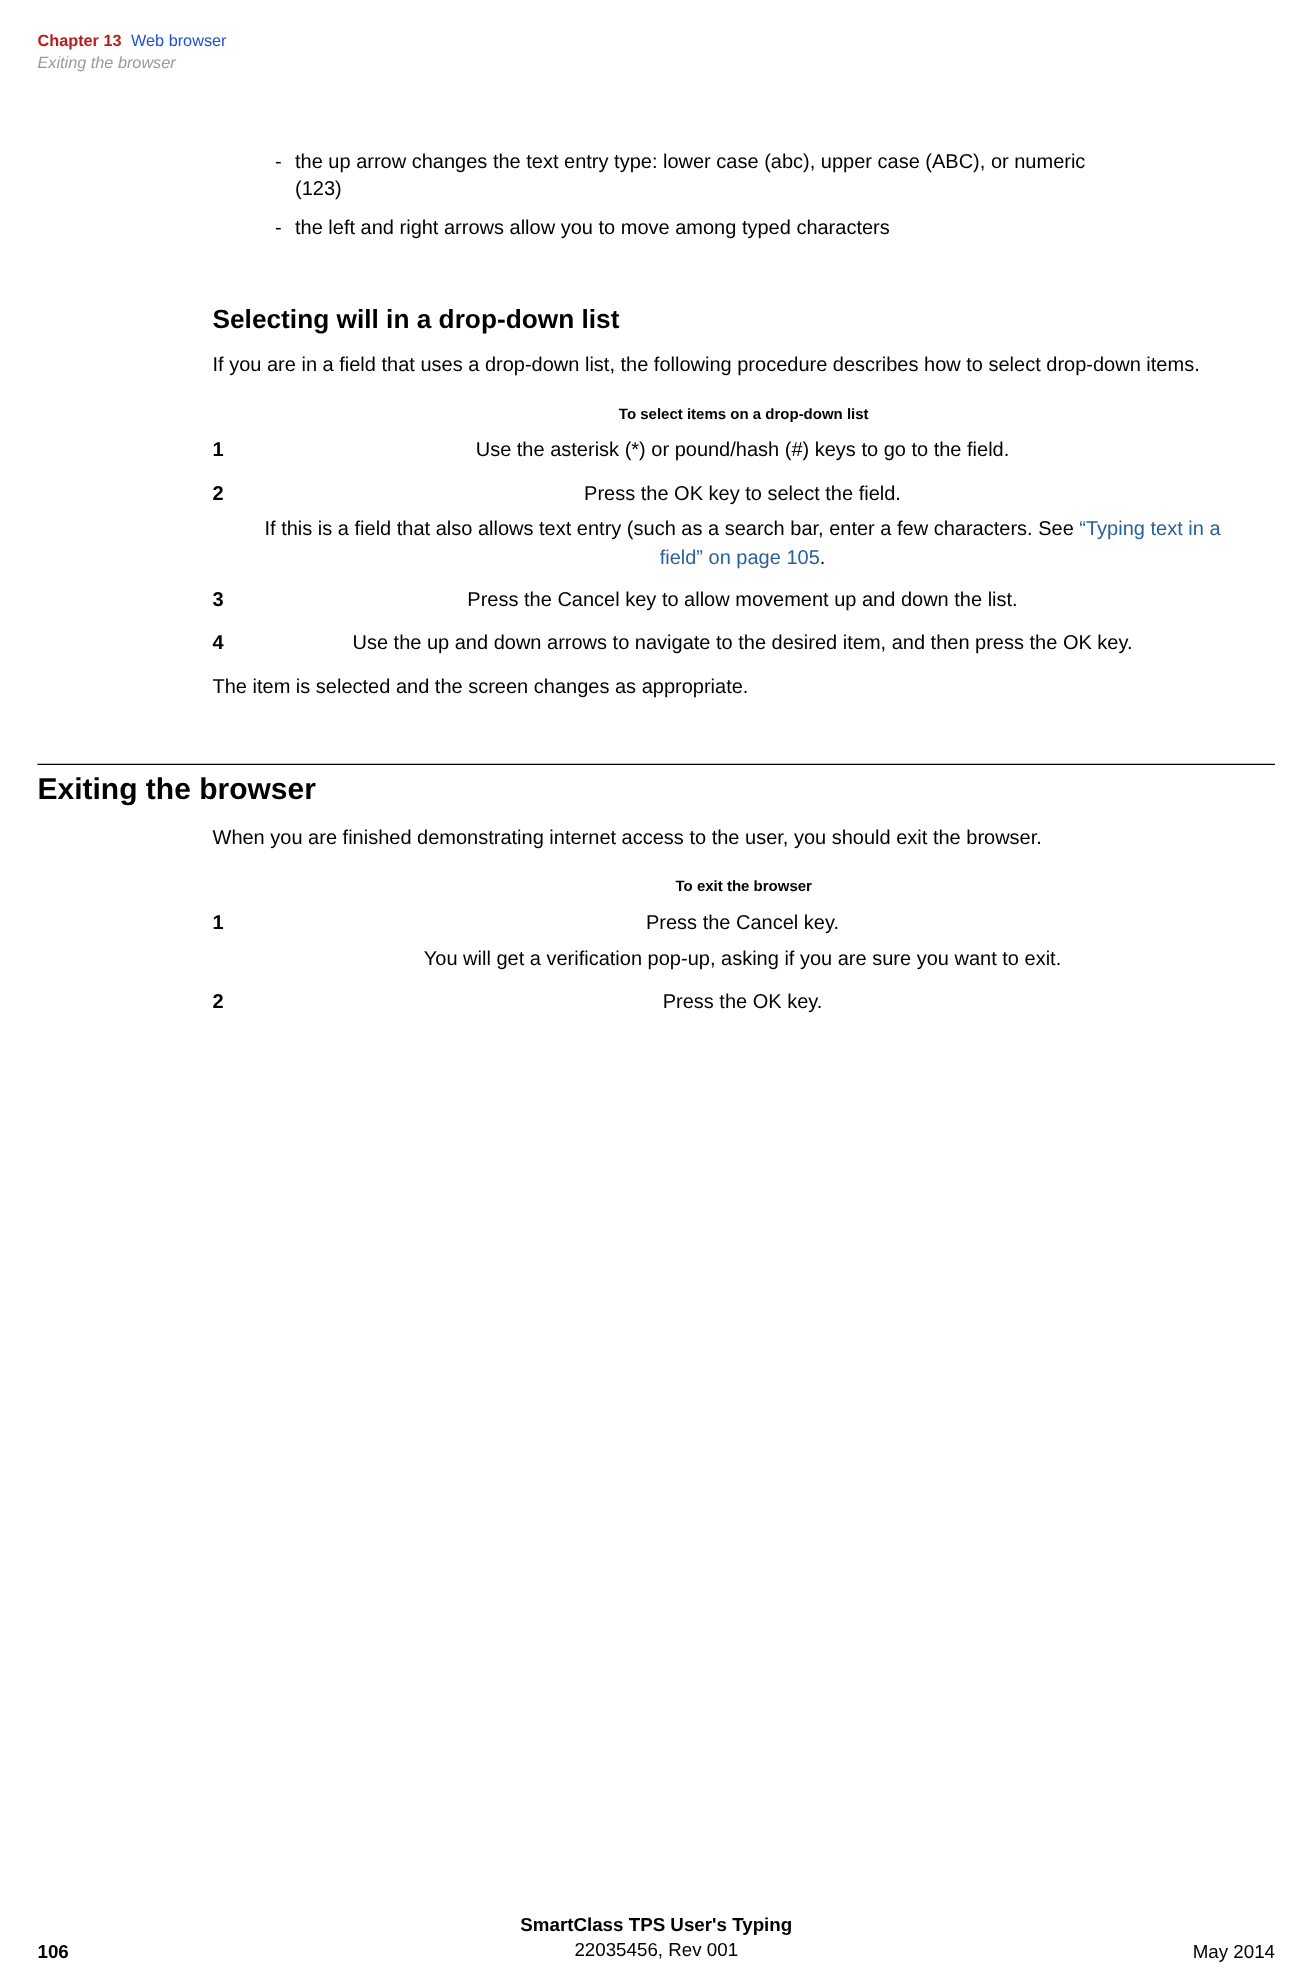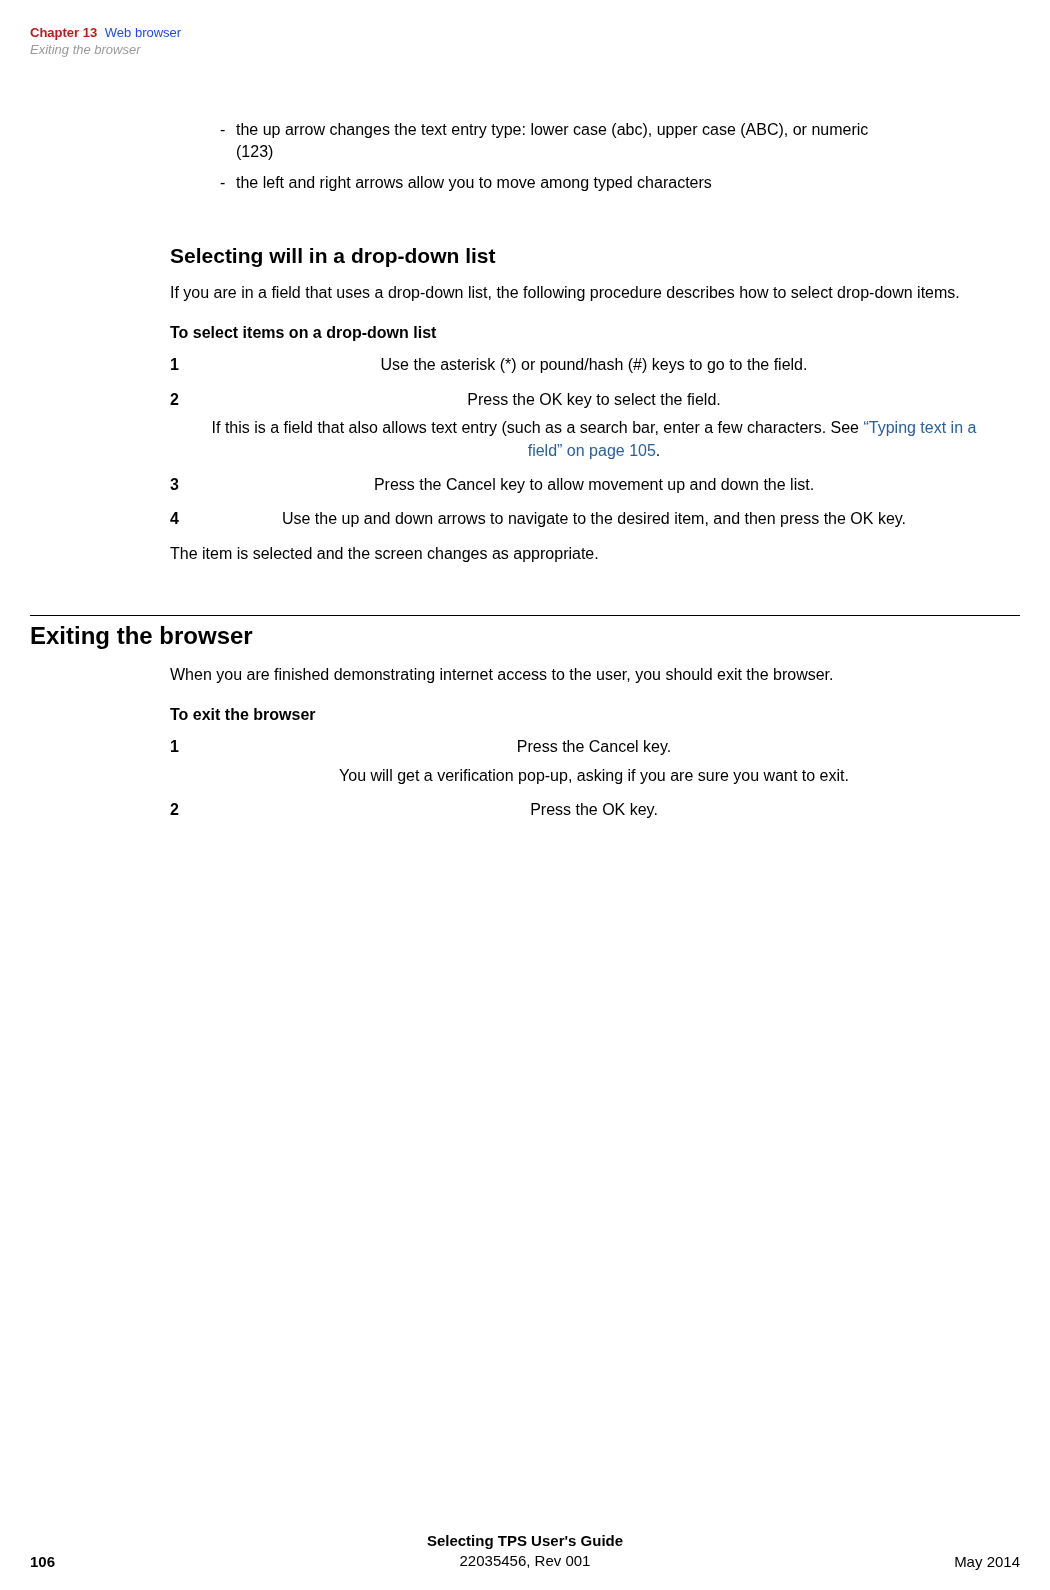--- a/index.html
+++ b/index.html
@@ -57,25 +57,26 @@
       margin-left: 0;
     }
     .body-text {
       font-size: 16px;
       line-height: 1.4;
       margin-left: 140px;
       margin-right: 30px;
       margin-bottom: 16px;
     }
     .sub-heading {
-      font-size: 16px;
+      font-size: 12px;
       font-weight: bold;
       margin-left: 140px;
       margin-top: 20px;
       margin-bottom: 12px;
+      text-align: center;
     }
     .step-row {
       display: flex;
       margin-left: 140px;
       margin-right: 30px;
       margin-bottom: 12px;
       font-size: 16px;
       line-height: 1.4;
     }
     .step-num {
@@ -182,20 +183,20 @@
 
   <div class="step-row">
     <div class="step-num">2</div>
     <div class="step-body">Press the OK key.</div>
   </div>
 
 </div>
 
 <div class="footer">
   <div class="footer-center">
-    <div class="guide-title">Selecting TPS User's Guide</div>
+    <div class="guide-title">SmartClass TPS User's Typing</div>
     <div>22035456, Rev 001</div>
   </div>
   <div class="footer-row">
     <div class="footer-page">106</div>
     <div class="footer-date">May 2014</div>
   </div>
 </div>
 
 </body></html>

